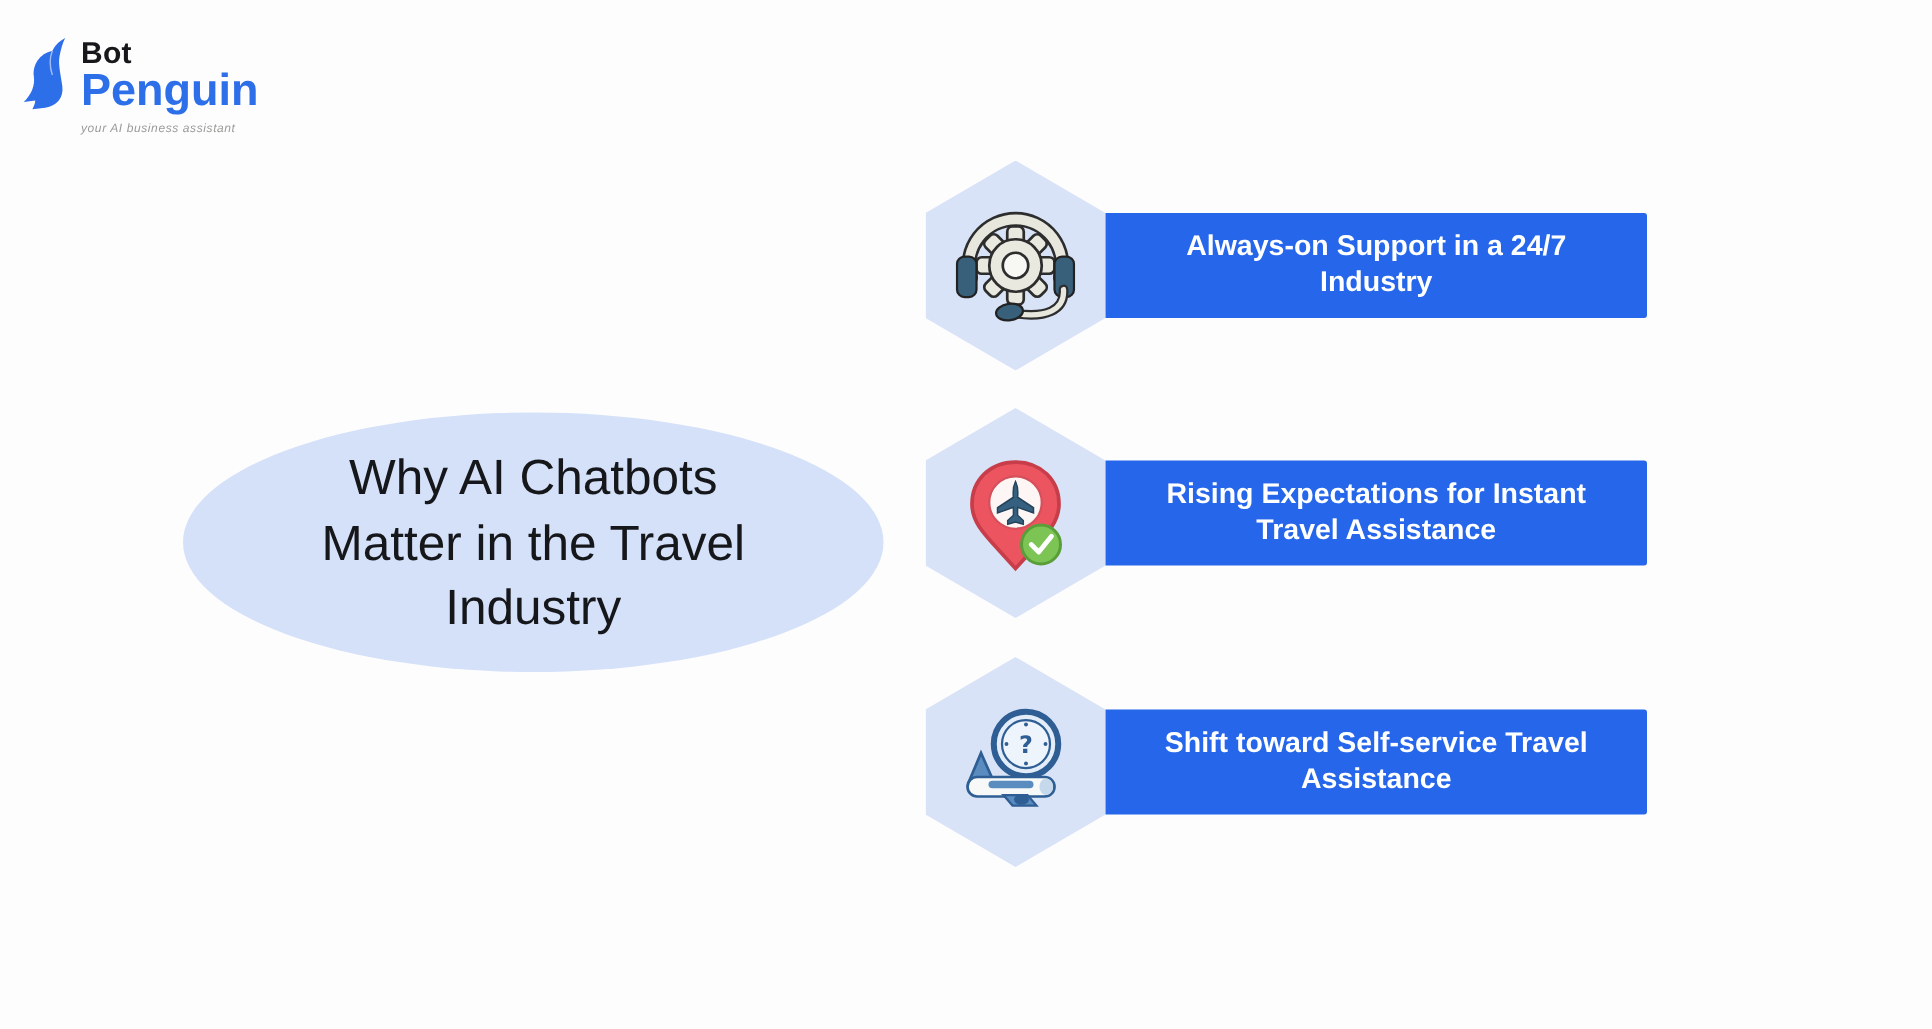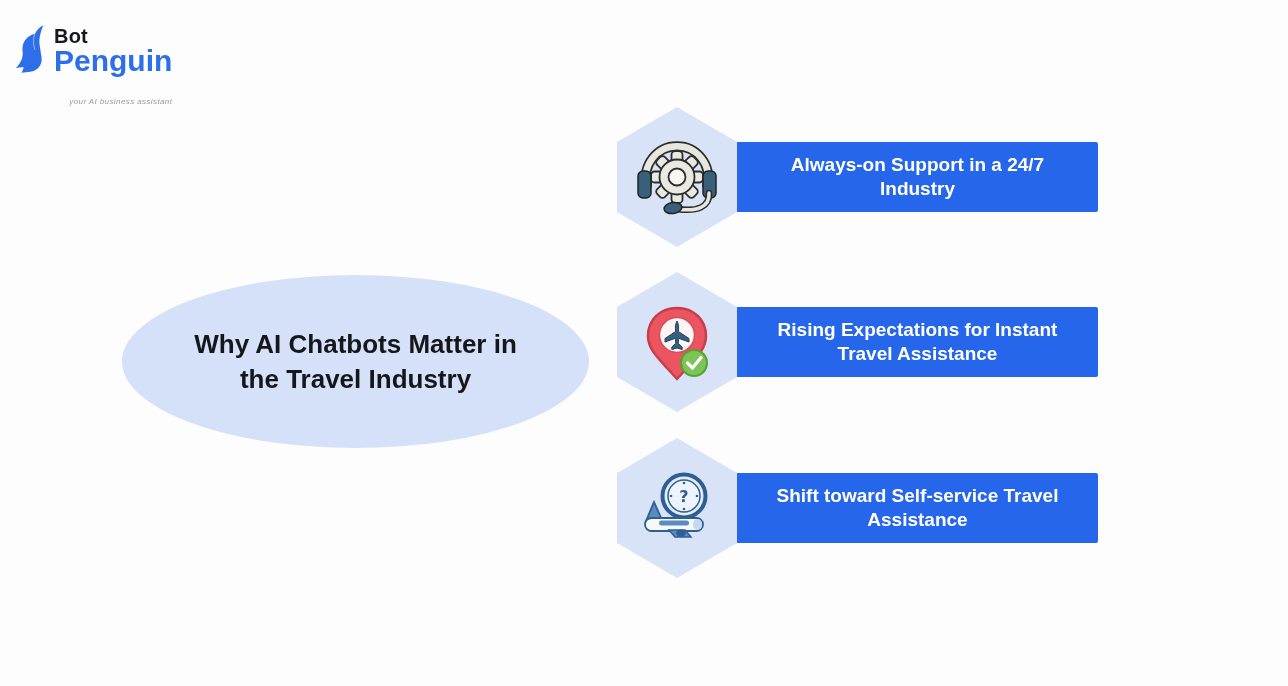--- a/index.html
+++ b/index.html
@@ -12,32 +12,32 @@
     overflow: hidden;
   }
 
   
   .logo { position: absolute; left: 14px; top: 24px; display: flex; align-items: flex-start; }
   .logo-mark { width: 38px; height: 50px; }
   .logo-mark svg { width: 38px; height: 50px; display: block; }
   .logo-text { margin-left: 2px; margin-top: 2px; }
   .logo-bot { font-size: 20px; font-weight: 800; color: #17181c; line-height: 1.0; letter-spacing: .2px; }
   .logo-word { font-size: 30px; font-weight: 800; color: #2d6ee9; line-height: 1.02; }
-  .logo-tagline { font-size: 8px; font-style: italic; color: #9a9a98; margin-top: 20px; letter-spacing: .4px; text-align: right; }
+  .logo-tagline { font-size: 8px; font-style: italic; color: #9a9a98; margin-top: 4px; letter-spacing: .4px; }
 
   
   .title-ellipse {
     position: absolute; left: 122px; top: 275px;
     width: 467px; height: 173px;
     background: #d5e1f9; border-radius: 50%;
     display: flex; align-items: center; justify-content: center;
   }
   .title-text {
     width: 330px; text-align: center;
-    font-size: 26px; font-weight: 700; color: #15171b; line-height: 1.32;
+    font-size: 33px; font-weight: 400; color: #15171b; line-height: 1.32;
   }
 
   
   .row { position: absolute; left: 617px; width: 567px; height: 140px; }
   .row1 { top: 107px; }
   .row2 { top: 272px; }
   .row3 { top: 438px; }
 
   .hexagon {
     position: absolute; left: 0; top: 0;

